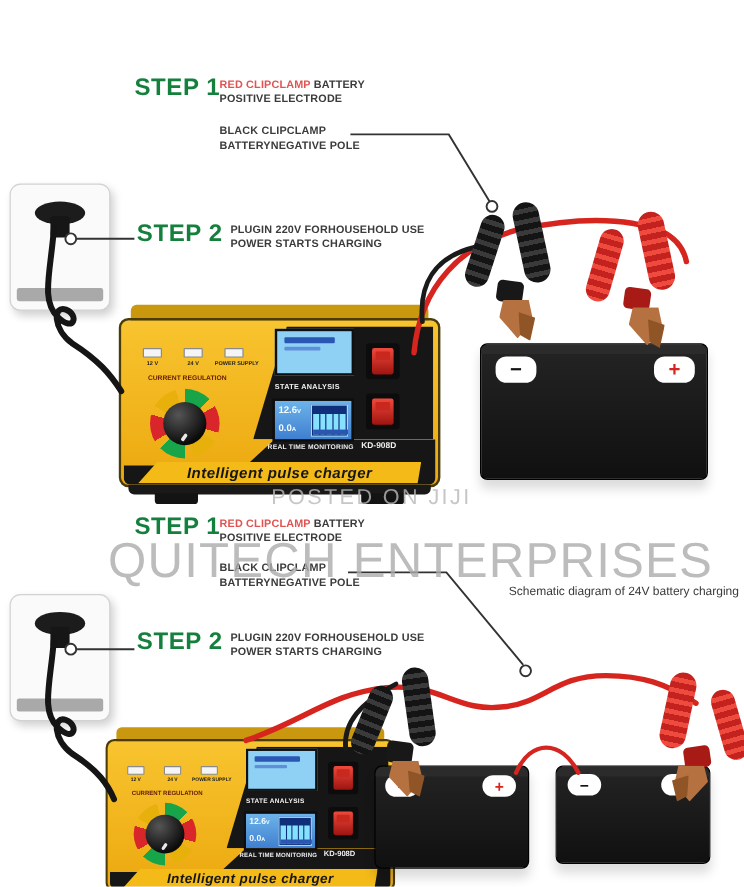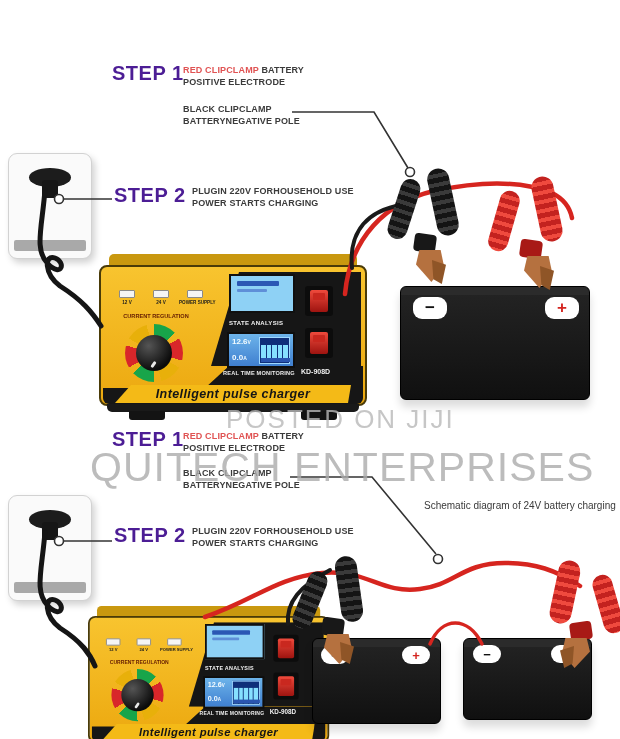--- a/index.html
+++ b/index.html
@@ -1,25 +1,25 @@
 <!DOCTYPE html>
 <html><head>
 <meta charset="utf-8">
 <style>
   html,body{margin:0;padding:0;background:#fff;}
   #canvas{position:relative;width:620px;height:739px;background:#fff;overflow:hidden;
           font-family:"Liberation Sans",sans-serif;}
   .abs{position:absolute;}
   
   .title{left:0;top:0;width:620px;text-align:center;font-size:38px;font-weight:700;color:#0d0d0d;letter-spacing:0.5px;z-index:6;}
-  .step-label{font-size:20px;font-weight:700;color:#4c1d95;letter-spacing:.5px;z-index:6;}
+  .step-label{font-size:20px;font-weight:700;color:#15803d;letter-spacing:.5px;z-index:6;}
   .step-desc{font-size:9px;font-weight:700;color:#3b3b3b;line-height:11.5px;letter-spacing:.15px;white-space:nowrap;z-index:6;}
   .red-em{color:#e05353;}
   .caption{font-size:10px;color:#3a3a3a;white-space:nowrap;z-index:6;}
-  .wm1{font-size:26px;color:#b8b8b8;opacity:.8;letter-spacing:2px;z-index:9;white-space:nowrap;}
+  .wm1{font-size:18px;color:#b8b8b8;opacity:.8;letter-spacing:2px;z-index:9;white-space:nowrap;}
   .wm2{font-size:41px;color:#acacac;opacity:.8;letter-spacing:1px;z-index:9;white-space:nowrap;}
   
   .socket{width:82px;height:104px;background:#fafafa;border:1px solid #d2d2d2;border-radius:9px;
           box-shadow:3px 4px 7px rgba(0,0,0,.18);z-index:2;}
   .sock-strip{position:absolute;left:5px;right:5px;bottom:7px;height:11px;background:#a9a9a9;border-radius:2px;}
   .plug{position:absolute;left:20px;top:14px;width:42px;height:19px;background:#1c1c1c;border-radius:50%;}
   .plug-neck{position:absolute;left:33px;top:26px;width:16px;height:18px;background:#161616;border-radius:3px;}
   
   .charger{width:268px;height:168px;z-index:2;}
   .ch-topface{position:absolute;left:10px;top:0;width:248px;height:14px;background:#c9980f;border-radius:5px 5px 0 0;}
@@ -219,21 +219,21 @@
   </div>
   <div class="abs step-desc" style="left:183px;top:468px;">
     <div>BLACK CLIPCLAMP</div>
     <div>BATTERYNEGATIVE POLE</div>
   </div>
   <div class="abs step-label" style="left:114px;top:524px;">STEP 2</div>
   <div class="abs step-desc" style="left:192px;top:526px;">
     <div>PLUGIN 220V FORHOUSEHOLD USE</div>
     <div>POWER STARTS CHARGING</div>
   </div>
-  <div class="abs caption" style="left:424px;top:500px;">Schematic diagram of 24V battery charging</div>
+  <div class="abs caption" style="left:424px;top:488px;">Schematic diagram of 24V battery charging</div>
 
   <div class="abs socket" style="left:8px;top:495px;">
     <div class="plug"></div>
     <div class="plug-neck"></div>
     <div class="sock-strip"></div>
   </div>
 
   <div class="abs charger" style="left:88px;top:606px;transform:scale(.9);transform-origin:top left;">
     <div class="ch-topface"></div>
     <div class="ch-body"></div>

